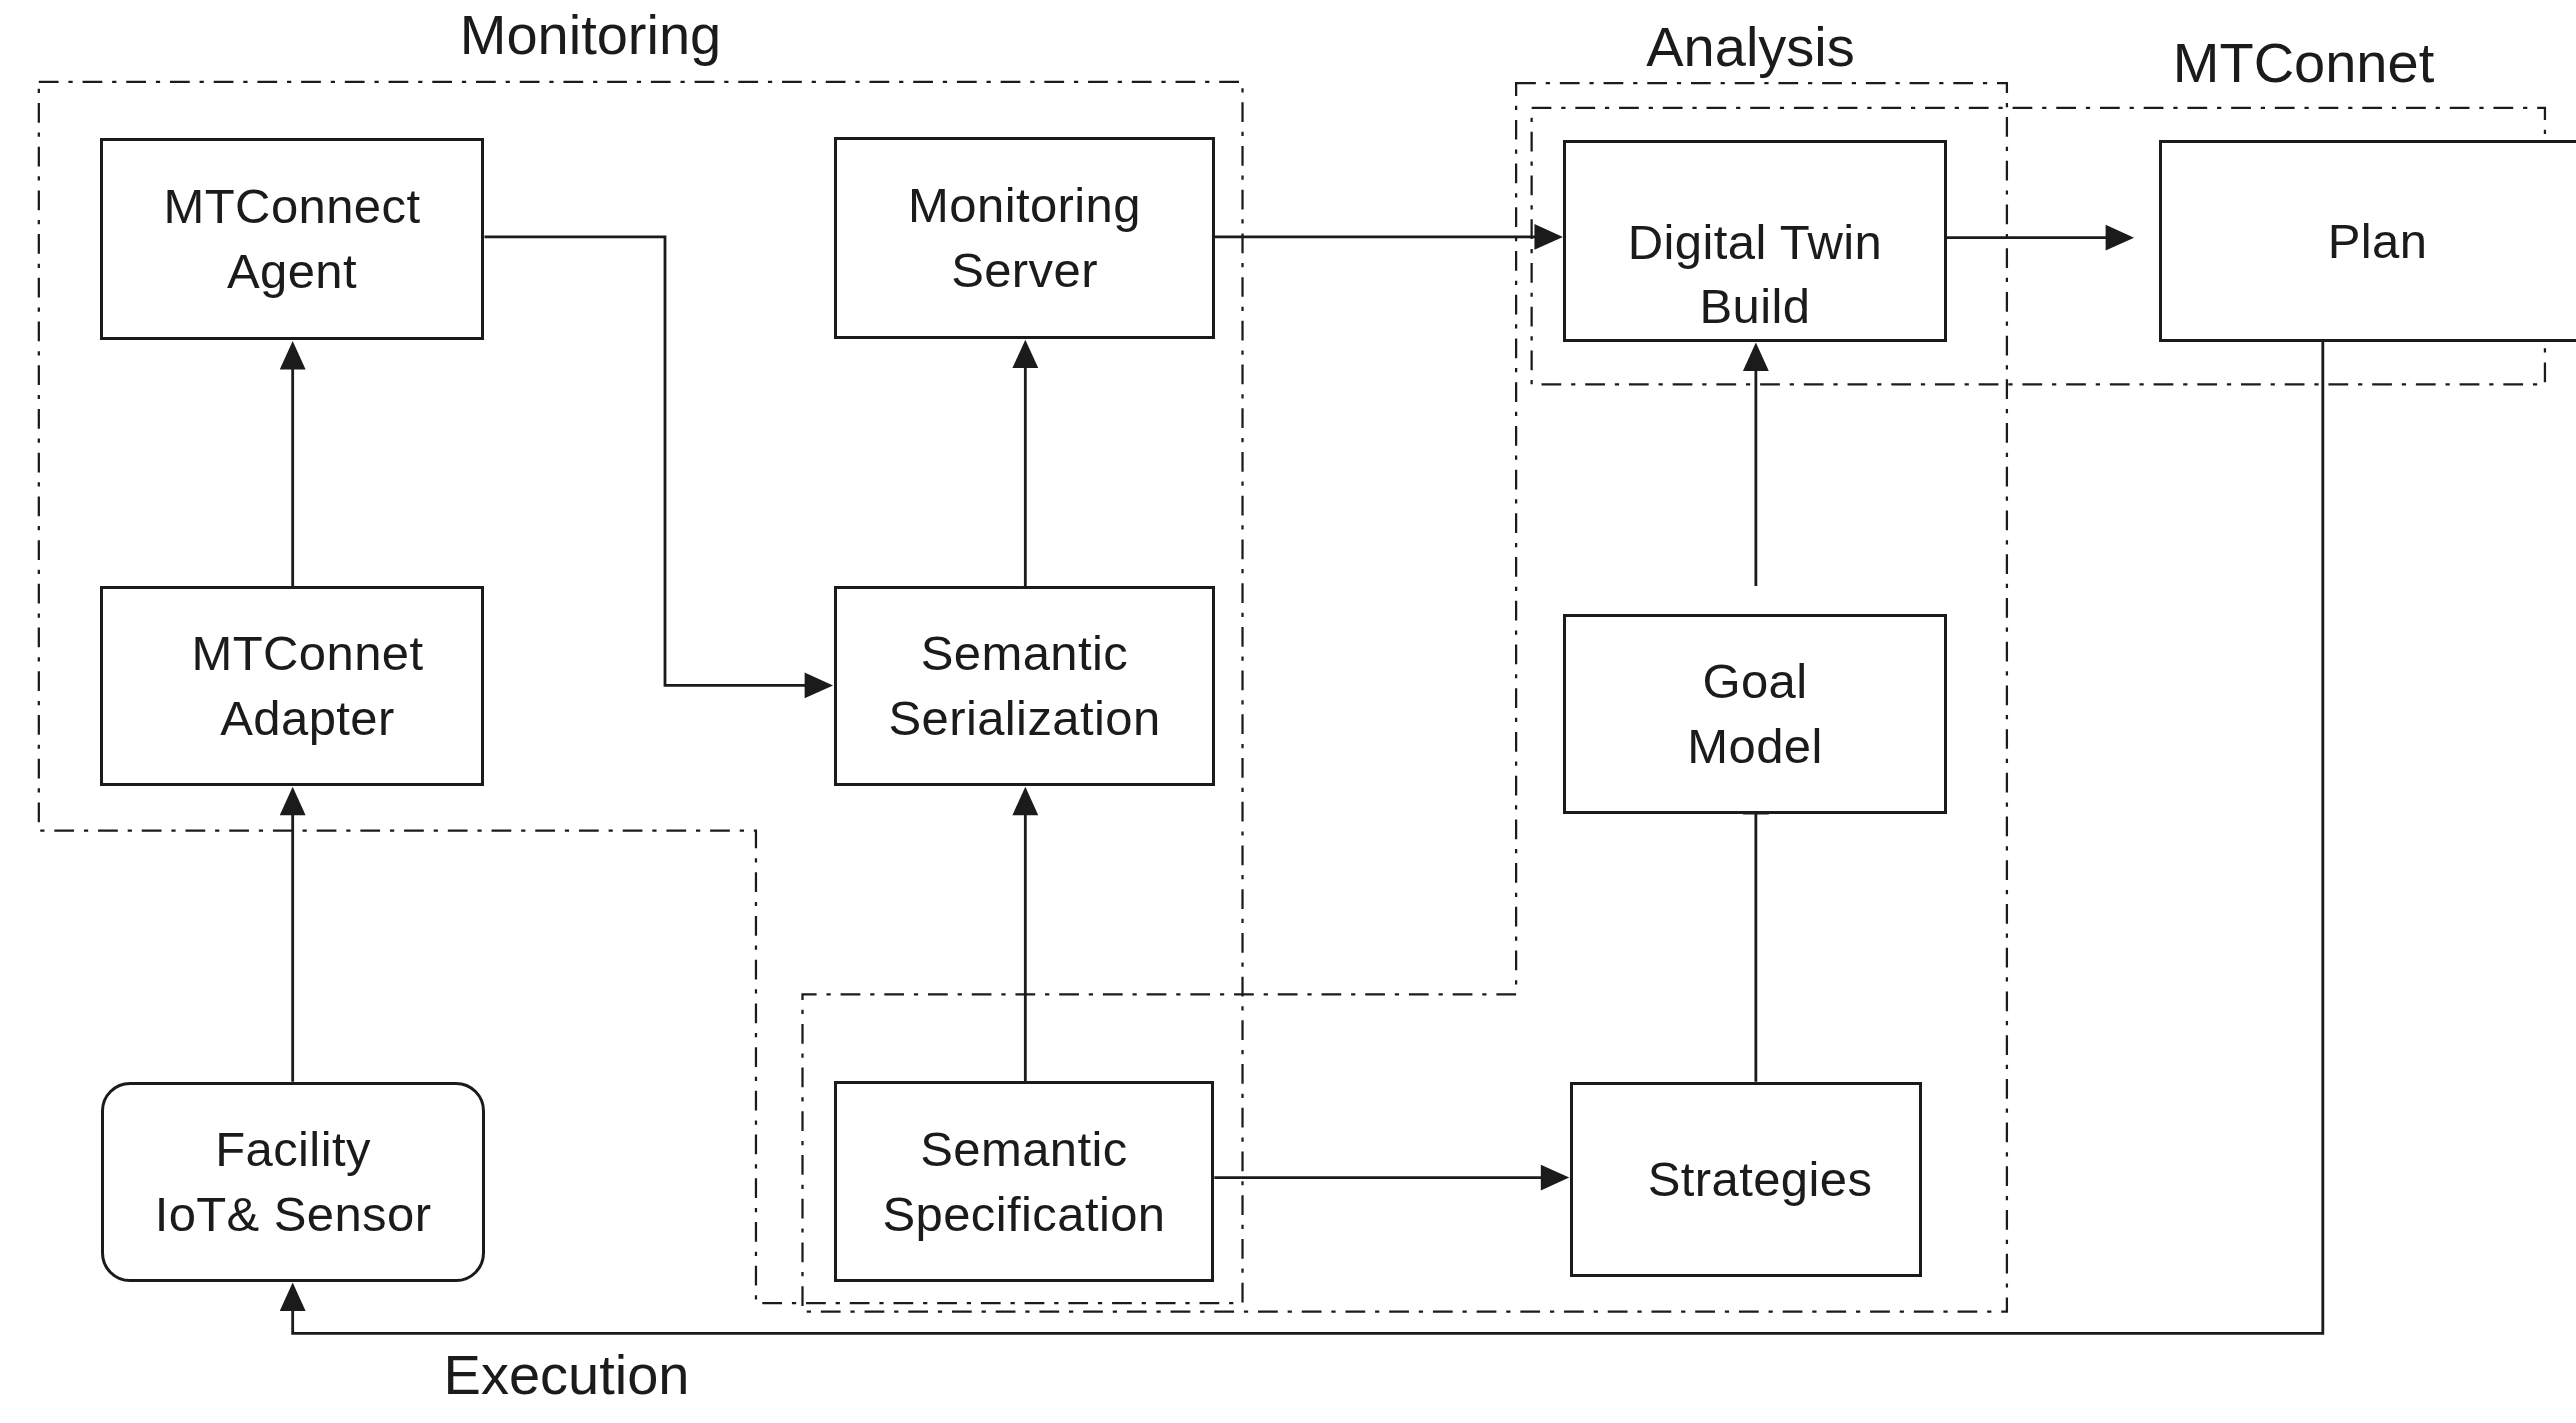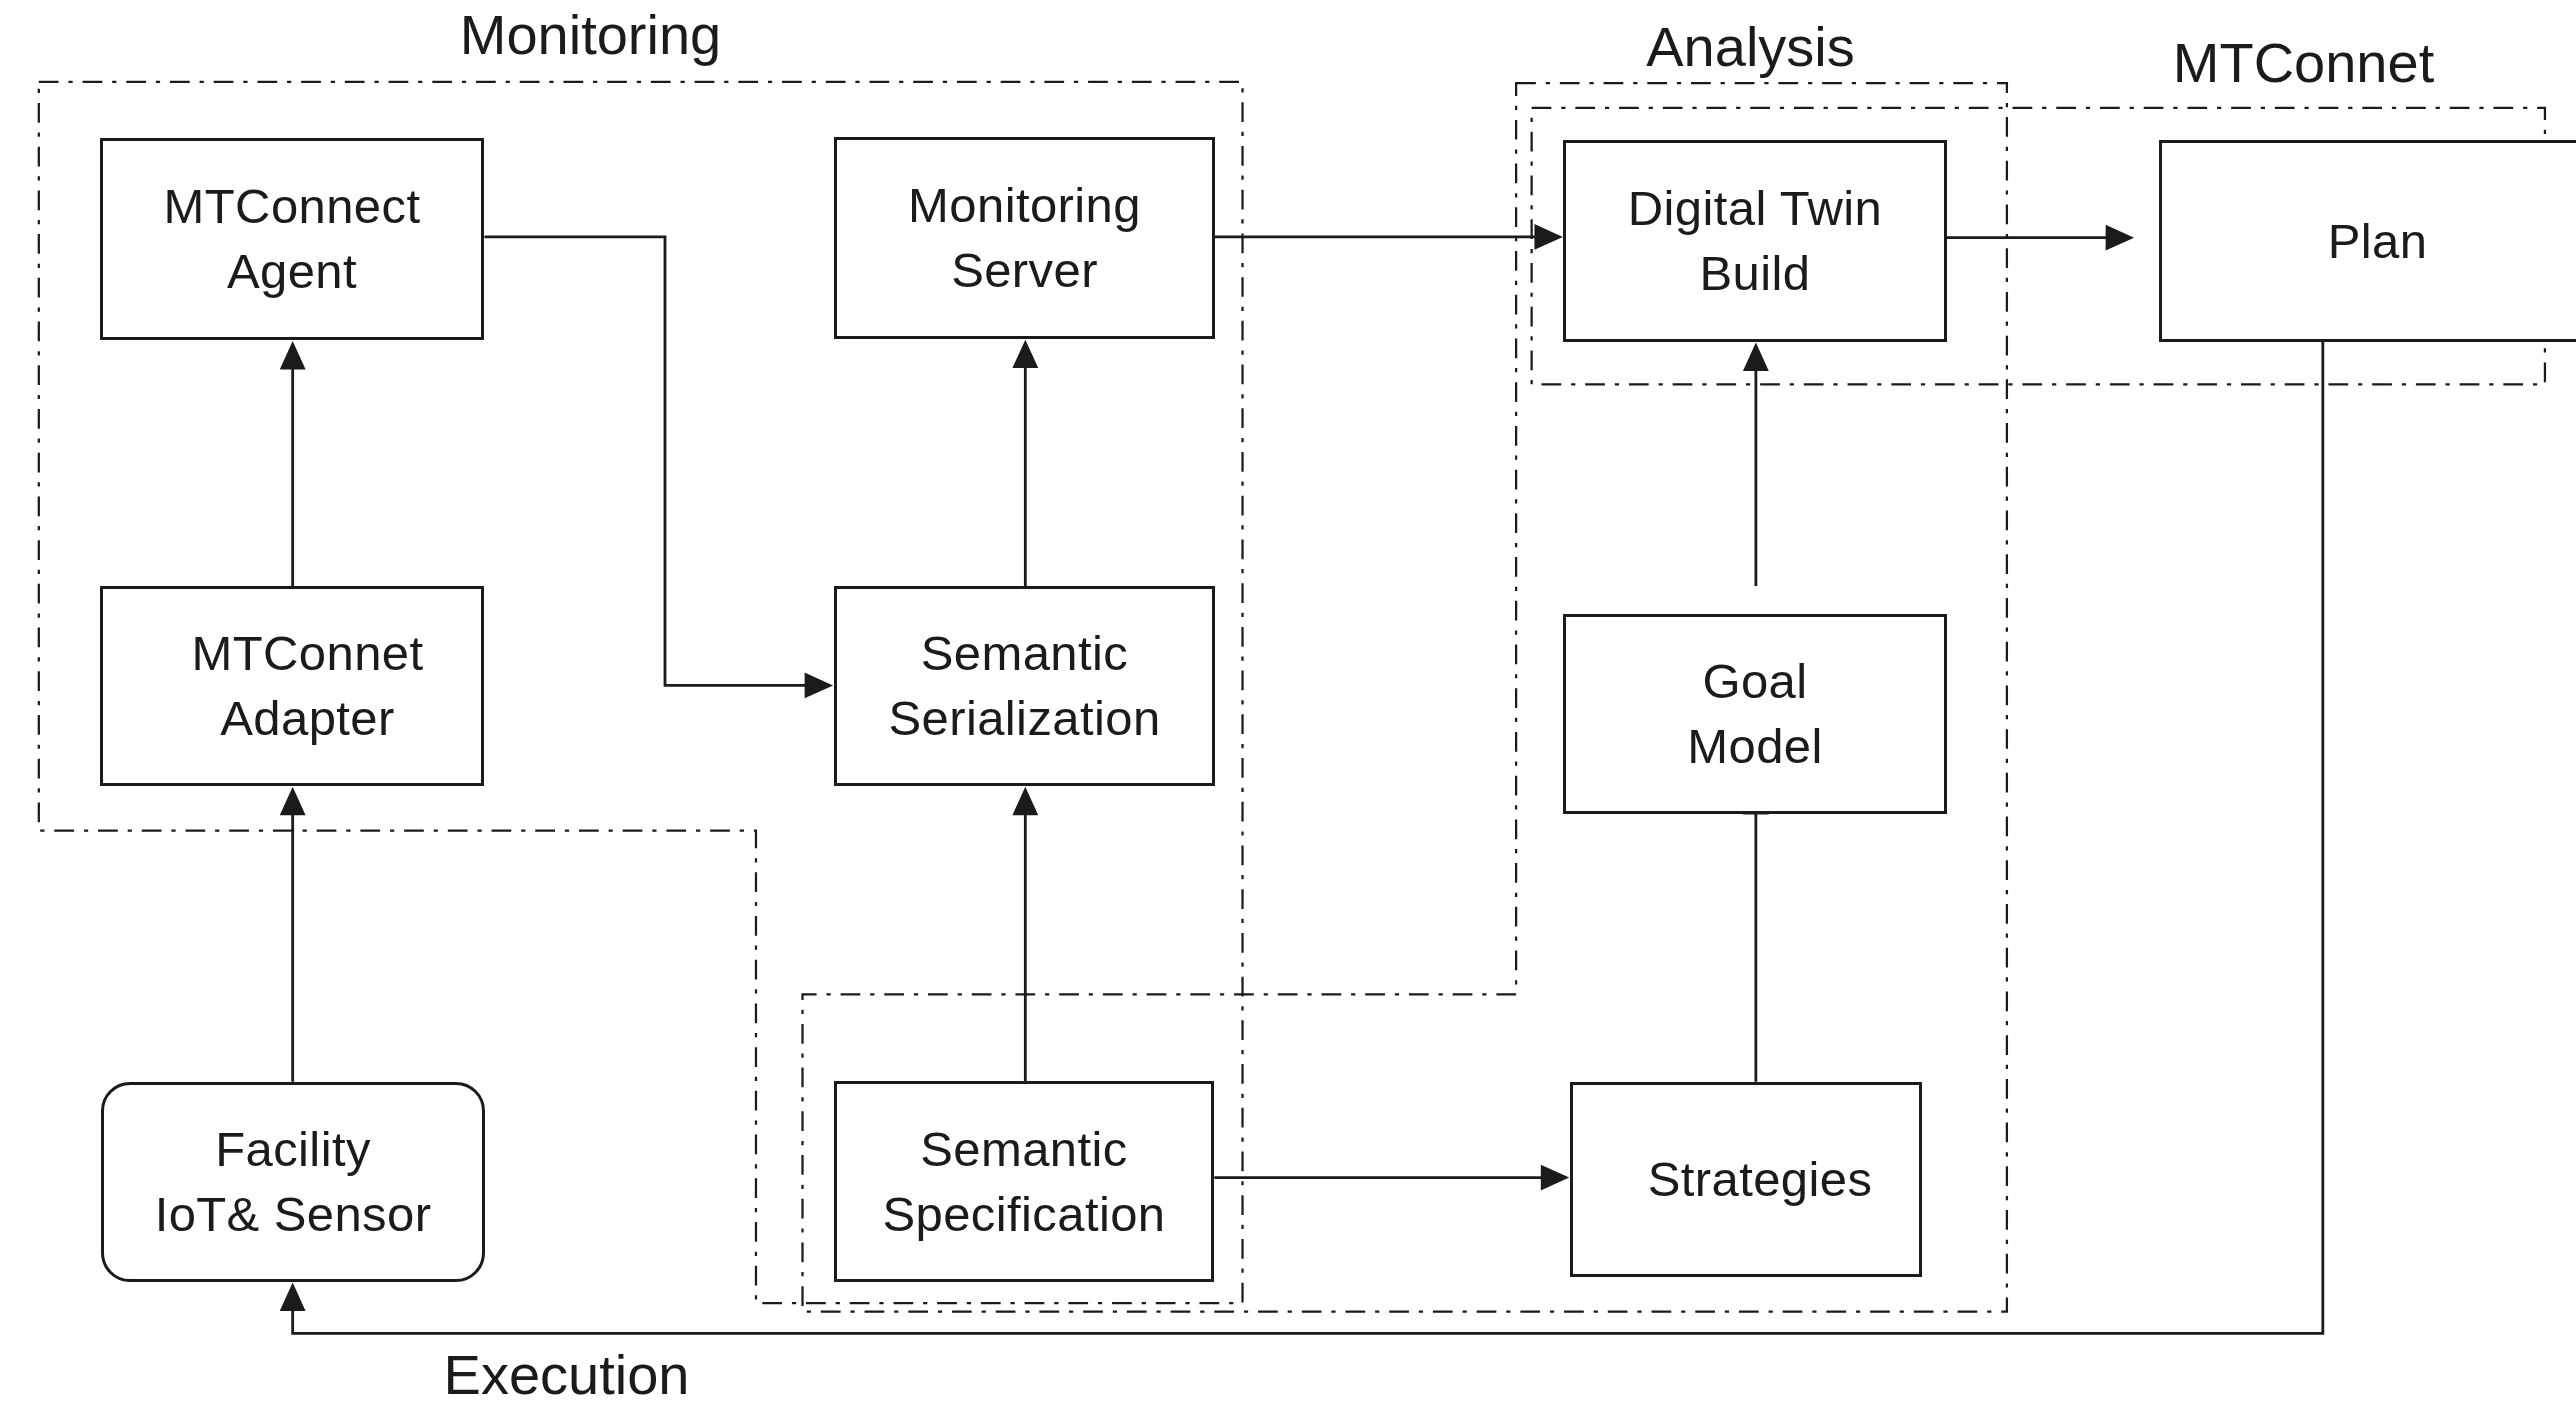--- a/index.html
+++ b/index.html
@@ -91,21 +91,21 @@
   <div class="region-label" style="left:369px; top:1344px;">Execution</div>
 
   <div class="node" style="left:100px; top:138px; width:384px; height:202px;">
     <span>MTConnect
 Agent</span>
   </div>
   <div class="node" style="left:834px; top:137px; width:381px; height:202px;">
     <span>Monitoring
 Server</span>
   </div>
-  <div class="node" style="left:1563px; top:140px; width:384px; height:202px;">
+  <div class="node" style="left:1563px; top:140px; width:384px; height:202px;align-items:flex-end;">
     <span>Digital Twin
 Build</span>
   </div>
   <div class="node" style="left:2135px; top:140px; width:437px; height:202px;margin-left:24px;">
     <span>Plan</span>
   </div>
   <div class="node" style="left:100px; top:586px; width:384px; height:200px;padding-left:31px;">
     <span>MTConnet
 Adapter</span>
   </div>

